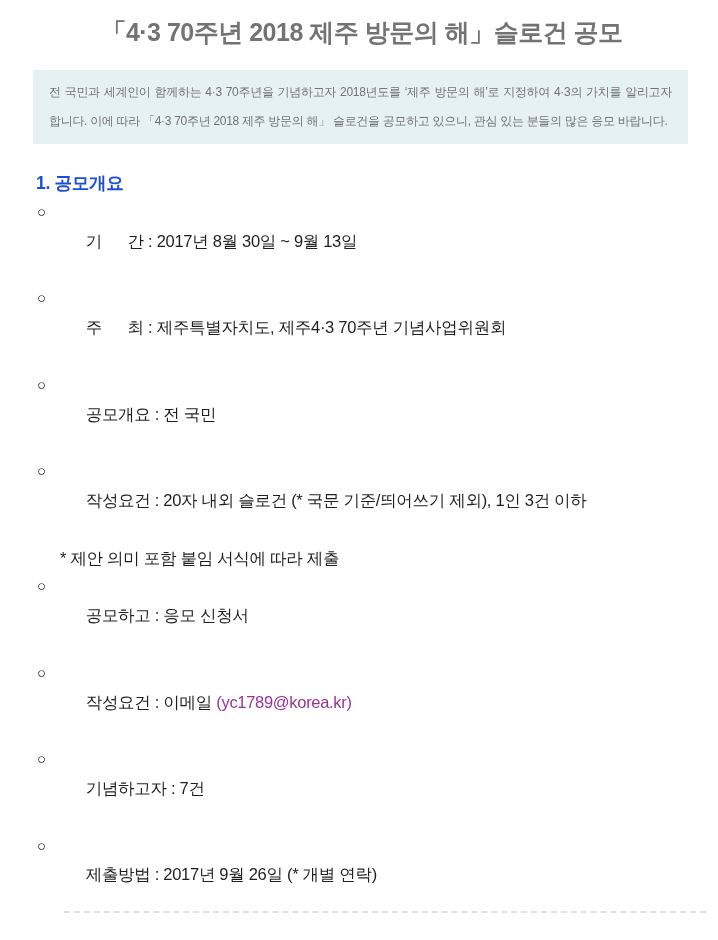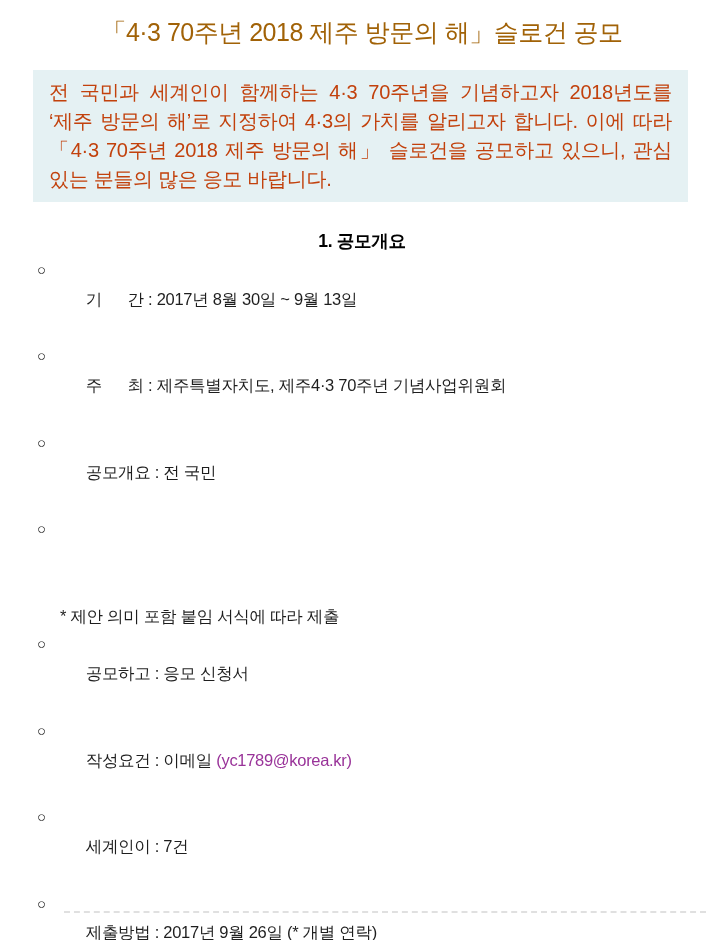--- a/index.html
+++ b/index.html
@@ -9,40 +9,39 @@
   }
   *{margin:0;padding:0;box-sizing:border-box;}
   html,body{background:#ffffff;}
   body{
     width:718px;height:940px;position:relative;overflow:hidden;
     font-family:"Liberation Sans","DejaVu Sans",sans-serif;
     color:var(--text);
   }
   .doc{padding:14px 30px 0 36px;}
   h1.title{
-    font-size:25px;font-weight:normal;color:#a16207;
+    font-size:25px;font-weight:bold;color:#737373;
     text-align:center;white-space:nowrap;line-height:36px;
     letter-spacing:-0.5px;
   }
   .intro-box{
     background:var(--intro-bg);
     margin:20px 0 0 -3px;
     padding:8px 16px;
   }
   .intro-box p{
-    font-size:20px;line-height:29px;color:#c2410c;
+    font-size:12px;line-height:29px;color:#737373;
     text-align:justify;word-break:keep-all;
     letter-spacing:-0.3px;
   }
   section{display:block;}
   h2.sec-heading{
-    font-size:17.5px;font-weight:bold;color:#000000;
+    font-size:17.5px;font-weight:bold;color:#1d4ed8;
     line-height:29px;margin-top:25px;white-space:pre-wrap;
     letter-spacing:-0.3px;
-    text-align:center;
   }
   .line{
     position:relative;padding-left:24px;
     font-size:16.5px;line-height:28.8px;
     white-space:pre-wrap;word-break:keep-all;
     letter-spacing:-0.3px;
   }
   .line .bullet{
     position:absolute;left:1px;top:0;
     font-size:15px;
@@ -69,31 +68,31 @@
     <div class="line">
       <span class="bullet">○</span><span>기      간 : 2017년 8월 30일 ~ 9월 13일</span>
     </div>
     <div class="line">
       <span class="bullet">○</span><span>주      최 : 제주특별자치도, 제주4·3 70주년 기념사업위원회</span>
     </div>
     <div class="line">
       <span class="bullet">○</span><span>공모개요 : 전 국민</span>
     </div>
     <div class="line">
-      <span class="bullet">○</span>
+      <span class="bullet">○</span><span>작성요건 : 20자 내외 슬로건 (* 국문 기준/띄어쓰기 제외), 1인 3건 이하</span>
     </div>
     <div class="line">* 제안 의미 포함 붙임 서식에 따라 제출</div>
     <div class="line">
       <span class="bullet">○</span><span>공모하고 : 응모 신청서</span>
     </div>
     <div class="line">
       <span class="bullet">○</span><span>작성요건 : 이메일 </span><span class="email">(yc1789@korea.kr)</span>
     </div>
     <div class="line">
-      <span class="bullet">○</span><span>세계인이 : 7건</span>
+      <span class="bullet">○</span><span>기념하고자 : 7건</span>
     </div>
     <div class="line">
       <span class="bullet">○</span><span>제출방법 : 2017년 9월 26일 (* 개별 연락)</span>
     </div>
   </section>
 
 </div>
 
 <div class="page-break-artifact"></div>
 

